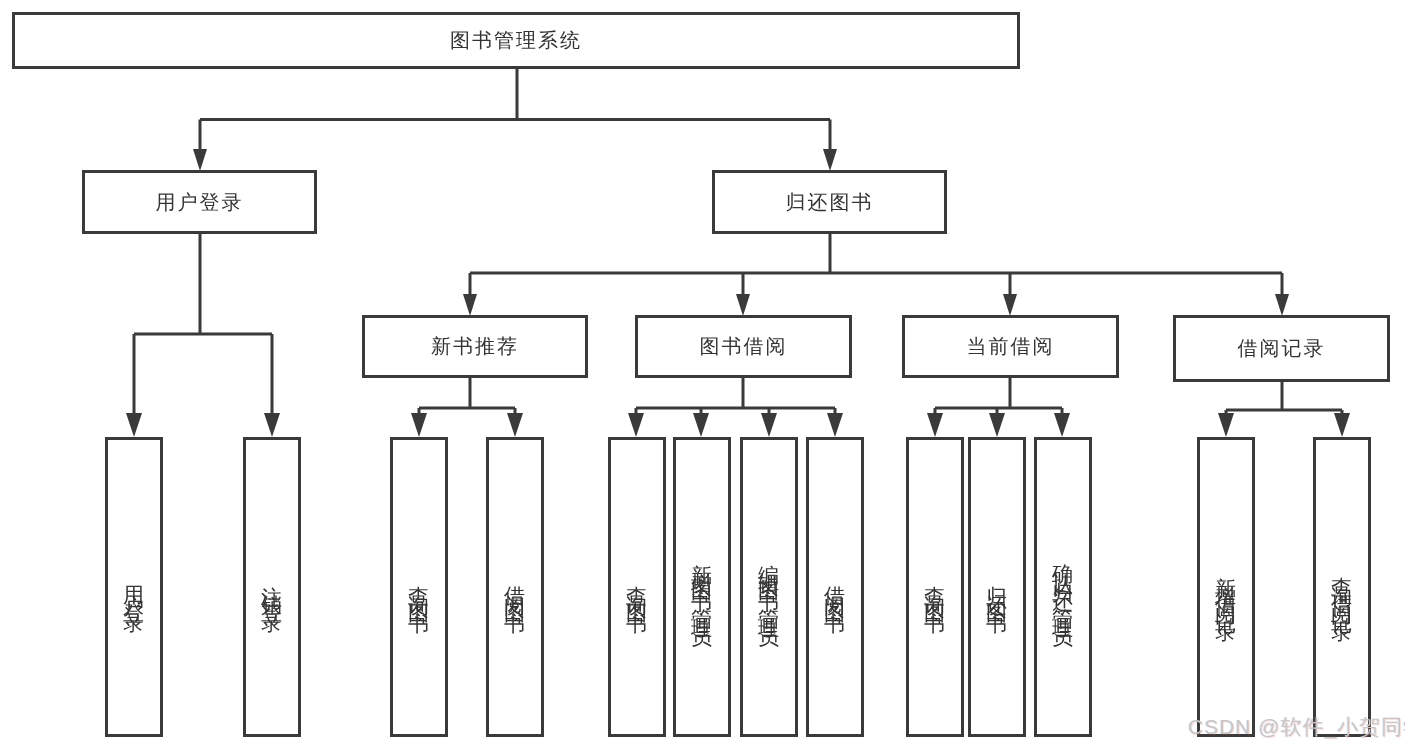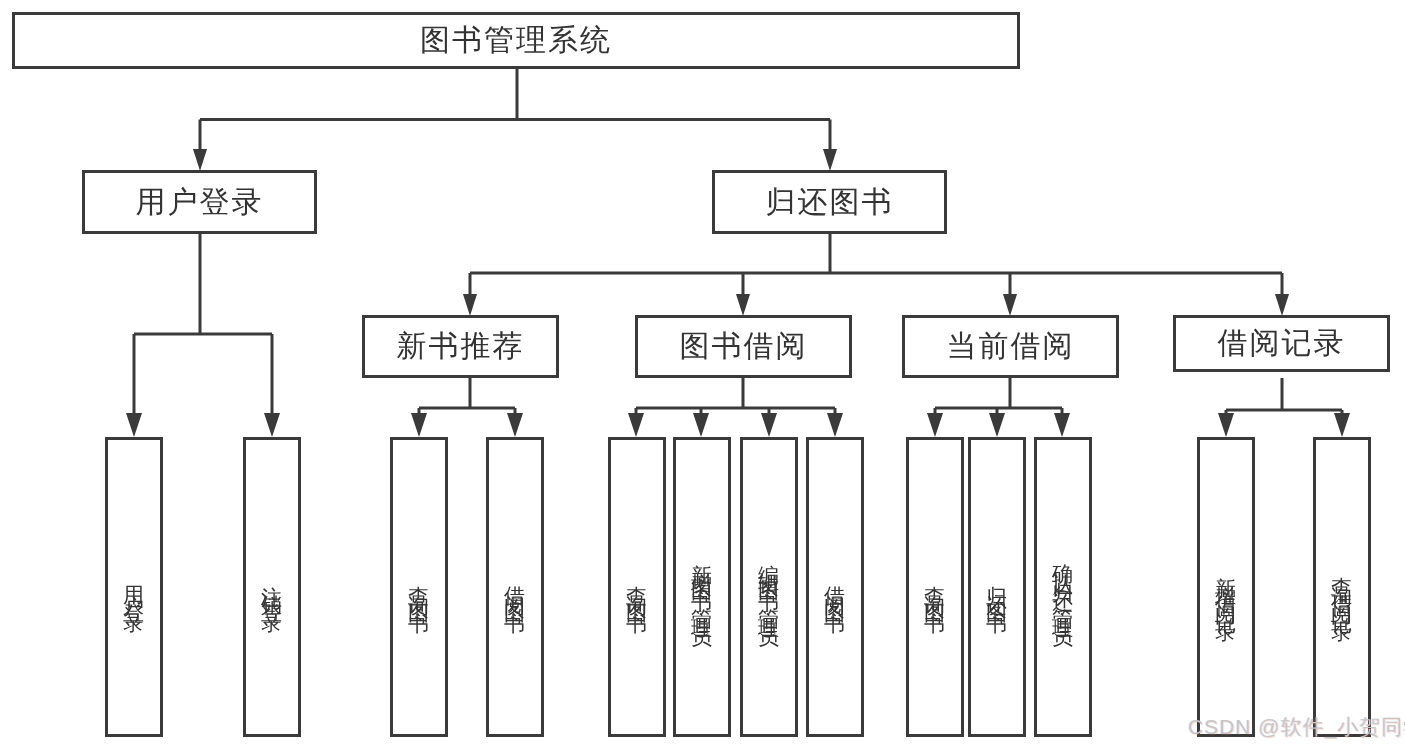--- a/index.html
+++ b/index.html
@@ -21,42 +21,42 @@
     position: absolute;
     box-sizing: border-box;
     border: 3px solid #3a3a3a;
     background: #ffffff;
     display: flex;
     align-items: center;
     justify-content: center;
     color: #333333;
   }
   .h-label {
-    font-size: 30px;
+    font-size: 20px;
     letter-spacing: 2px;
     white-space: nowrap;
   }
   .leaf .v-label {
     writing-mode: vertical-rl;
     text-orientation: mixed;
     font-size: 21px;
     letter-spacing: 9px;
     line-height: 1;
     white-space: nowrap;
   }
   
   #b-root    { left: 12px;   top: 12px;  width: 1008px; height: 57px; }
   
   #b-user    { left: 82px;   top: 170px; width: 235px;  height: 64px; }
   #b-mgmt    { left: 712px;  top: 170px; width: 235px;  height: 64px; }
   
-  #b-newbook { left: 362px;  top: 315px; width: 197px;  height: 63px; }
+  #b-newbook { left: 362px;  top: 315px; width: 226px;  height: 63px; }
   #b-borrow  { left: 635px;  top: 315px; width: 217px;  height: 63px; }
   #b-current { left: 902px;  top: 315px; width: 217px;  height: 63px; }
-  #b-records { left: 1173px; top: 315px; width: 217px;  height: 57px; }
+  #b-records { left: 1173px; top: 315px; width: 217px;  height: 67px; }
   
   .leaf { top: 437px; width: 58px; height: 300px; }
   #lf-login  { left: 105px; }
   #lf-logout { left: 243px; }
   #lf-q1     { left: 390px; }
   #lf-b1     { left: 486px; }
   #lf-q2     { left: 608px; }
   #lf-add    { left: 673px; }
   #lf-edit   { left: 740px; }
   #lf-b2     { left: 806px; }

